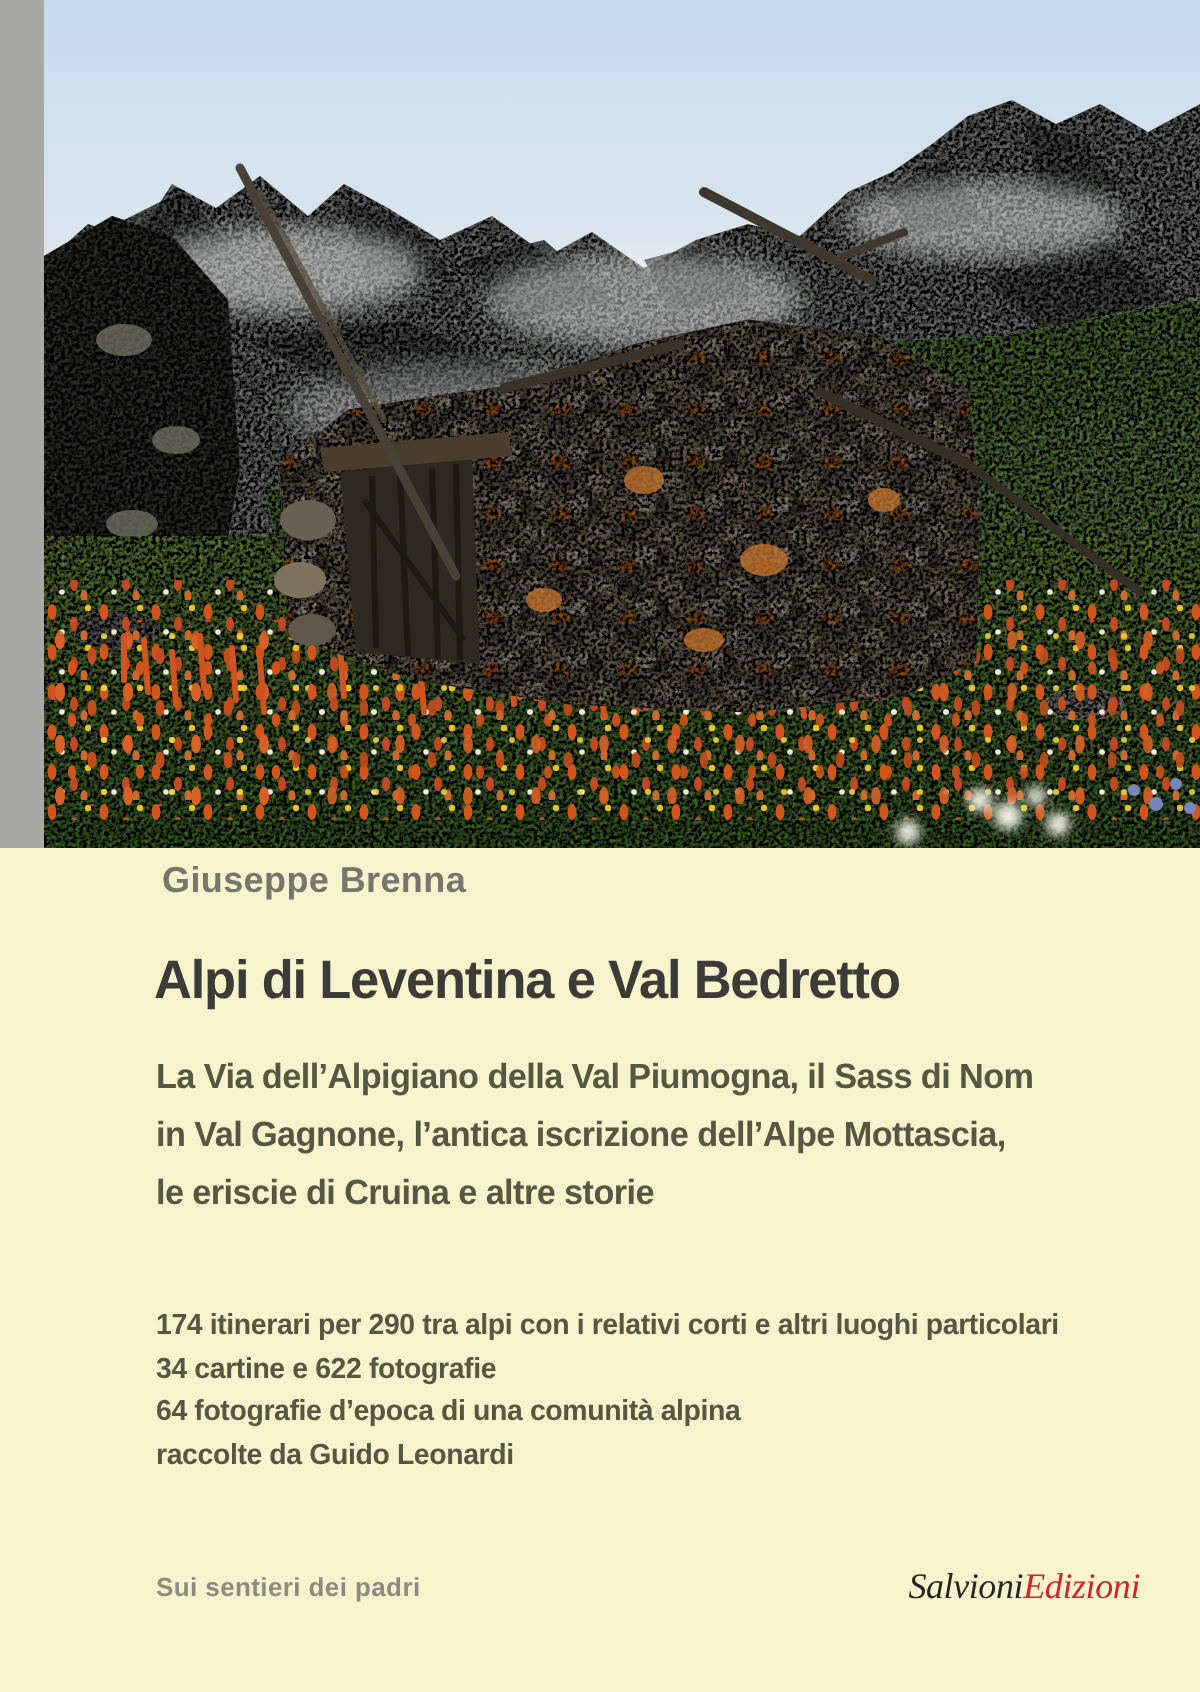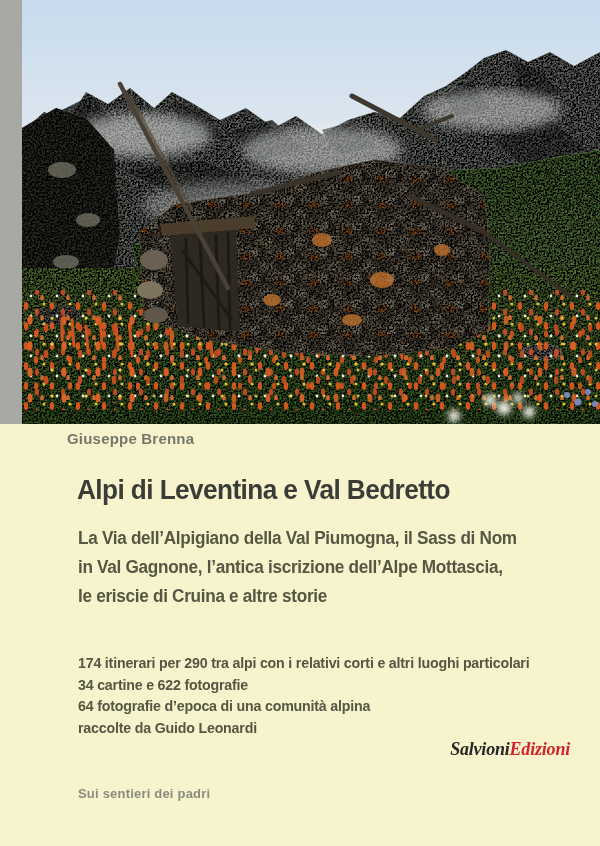--- a/index.html
+++ b/index.html
@@ -6,22 +6,22 @@
   .cover{
     position:relative;width:600px;height:846px;overflow:hidden;
     background:#f7f3cd;
     font-family:"Liberation Sans", sans-serif;
   }
   .spine-strip{position:absolute;left:0;top:0;width:22px;height:424px;background:#a8a8a5;}
   .photo{position:absolute;left:22px;top:0;width:578px;height:424px;}
   .photo svg{display:block;}
 
   .author{
-    position:absolute;left:67px;top:430px;
-    font-size:15px;font-weight:700;color:#75776d;letter-spacing:.2px;white-space:nowrap;
+    position:absolute;left:81px;top:430px;
+    font-size:18px;font-weight:700;color:#75776d;letter-spacing:.2px;white-space:nowrap;
   }
   .title{
     position:absolute;left:77px;top:475px;
     font-size:27px;font-weight:700;color:#3b3c37;letter-spacing:-0.6px;
     transform:scaleX(.97);transform-origin:left top;white-space:nowrap;
   }
   .subtitle{
     position:absolute;left:78px;top:524px;
     font-size:17.5px;font-weight:700;color:#555743;line-height:29px;letter-spacing:-0.3px;
     transform:scaleX(.98);transform-origin:left top;white-space:nowrap;
@@ -29,22 +29,22 @@
   .details{
     position:absolute;left:78px;top:653px;
     font-size:14.5px;font-weight:700;color:#555743;line-height:21.5px;letter-spacing:-0.2px;
     transform:scaleX(.98);transform-origin:left top;white-space:nowrap;
   }
   .series{
     position:absolute;left:78px;top:786px;
     font-size:13px;font-weight:700;color:#8b8c80;letter-spacing:.2px;white-space:nowrap;
   }
   .publisher{
-    position:absolute;right:30px;top:739px;
-    font-family:"Liberation Serif", serif;font-style:italic;font-weight:700;
+    position:absolute;right:30px;top:783px;
+    font-family:"Liberation Serif", serif;font-style:italic;font-weight:400;
     font-size:18px;white-space:nowrap;letter-spacing:-0.2px;
   }
   .publisher .pub-black{color:#262624;}
   .publisher .pub-red{color:#d2232a;}
 </style>
 </head>
 <body>
 
 <div class="cover">
 

